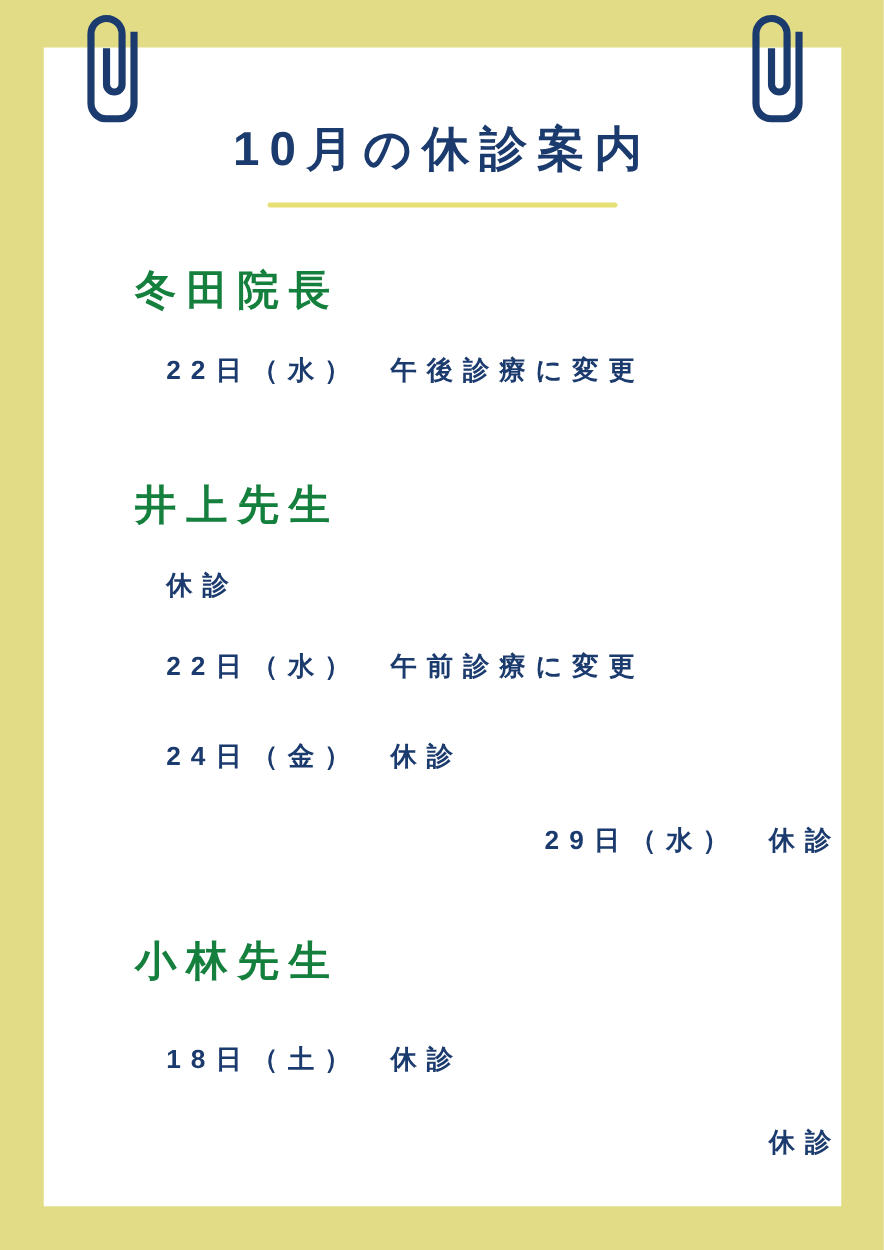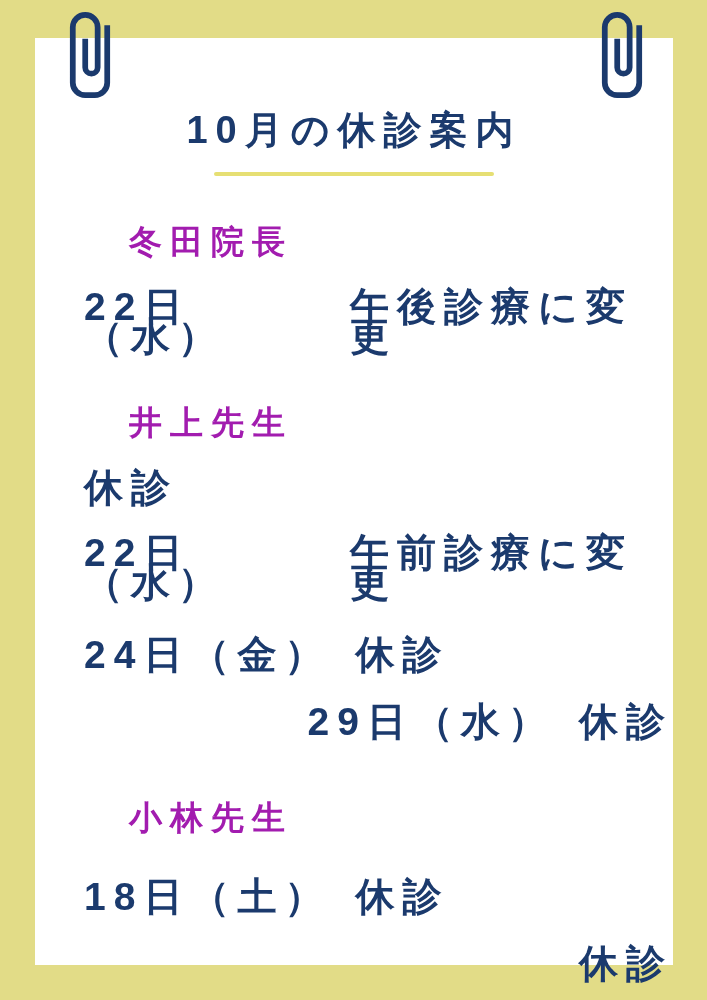--- a/index.html
+++ b/index.html
@@ -24,21 +24,21 @@
     width: 48px;
     height: 88px;
     z-index: 2;
   }
   .clip-left  { left: 66px;  top: 10px; }
   .clip-right { left: 598px; top: 10px; }
 
   .content {
     position: absolute;
     left: 35px;
-    top: 42px;
+    top: 32px;
     width: 638px;
     color: #1b3a6d;
     font-weight: 700;
   }
   .title {
     margin: 68px 0 0 0;
     font-size: 38px;
     line-height: 40px;
     text-align: center;
     letter-spacing: 8px;
@@ -47,45 +47,45 @@
   }
   .title-underline {
     width: 280px;
     height: 4px;
     margin: 22px auto 0 auto;
     background: #e6df73;
     border-radius: 2px;
   }
   .doc-heading {
     margin: 0;
-    padding-left: 94px;
+    padding-left: 73px;
     font-size: 33px;
     line-height: 32px;
     letter-spacing: 8px;
-    color: #a21caf;
+    color: #15803d;
     font-weight: 700;
   }
   .item {
     display: flex;
     align-items: baseline;
-    padding-left: 49px;
-    font-size: 39px;
+    padding-left: 98px;
+    font-size: 21px;
     line-height: 30px;
     letter-spacing: 8px;
     column-gap: 24px;
     color: #1b3a6d;
     font-weight: 700;
   }
   .mt34 { margin-top: 34px; }
   .mt35 { margin-top: 35px; }
   .mt36 { margin-top: 48px; }
   .mt37 { margin-top: 37px; justify-content: flex-end; }
   .mt42 { margin-top: 42px; }
   .mt50 { margin-top: 50px; }
-  .mt57 { margin-top: 55px; }
+  .mt57 { margin-top: 76px; }
   .mt65 { margin-top: 65px; }
 </style>
 </head>
 <body>
 
 <div class="card"></div>
 
 <svg class="clip clip-left" viewBox="0 0 50 92">
   <path d="M 43 16 L 43 76 A 13 13 0 0 1 30 89 L 20 89 A 13 13 0 0 1 7 76 L 7 18 A 13 13 0 0 1 33 18 L 33 60 A 6.5 6.5 0 0 1 20 60 L 20 30" fill="none" stroke="#1b3a6d" stroke-width="6"></path>
 </svg>

